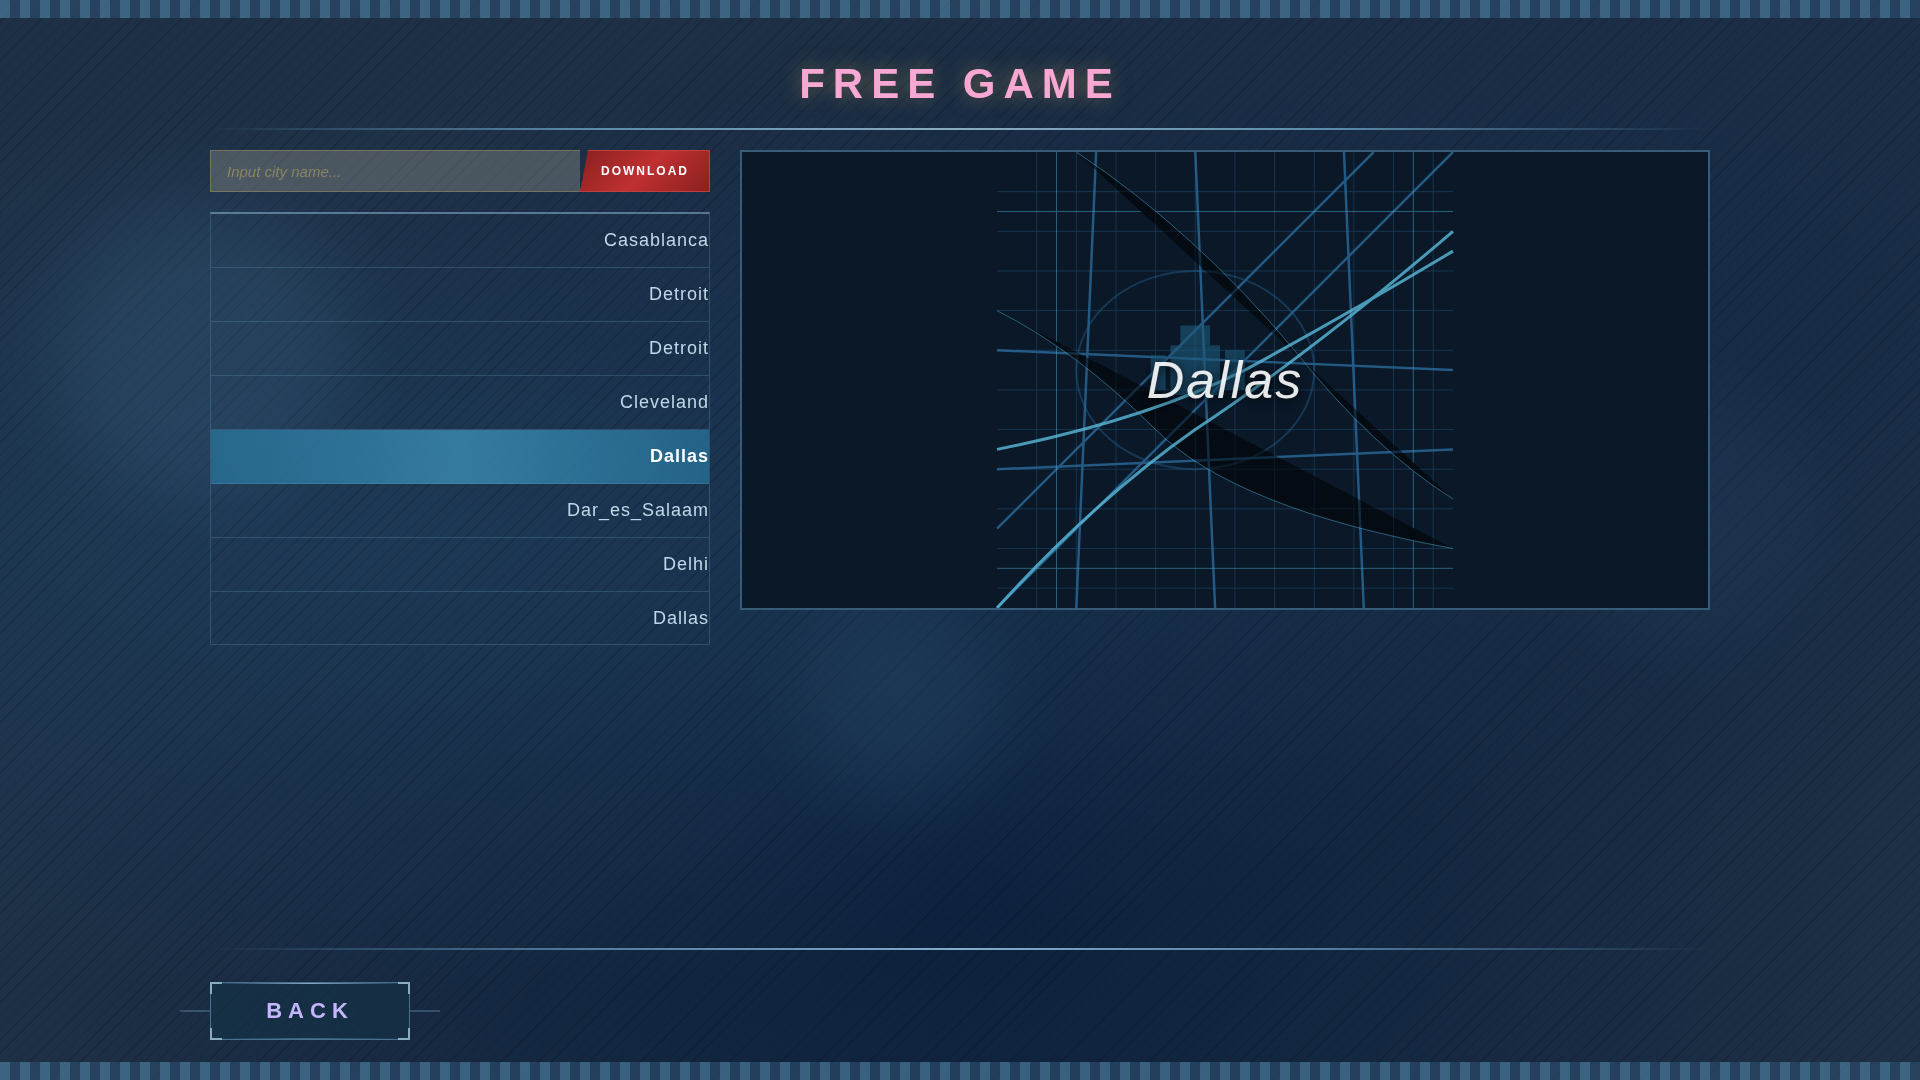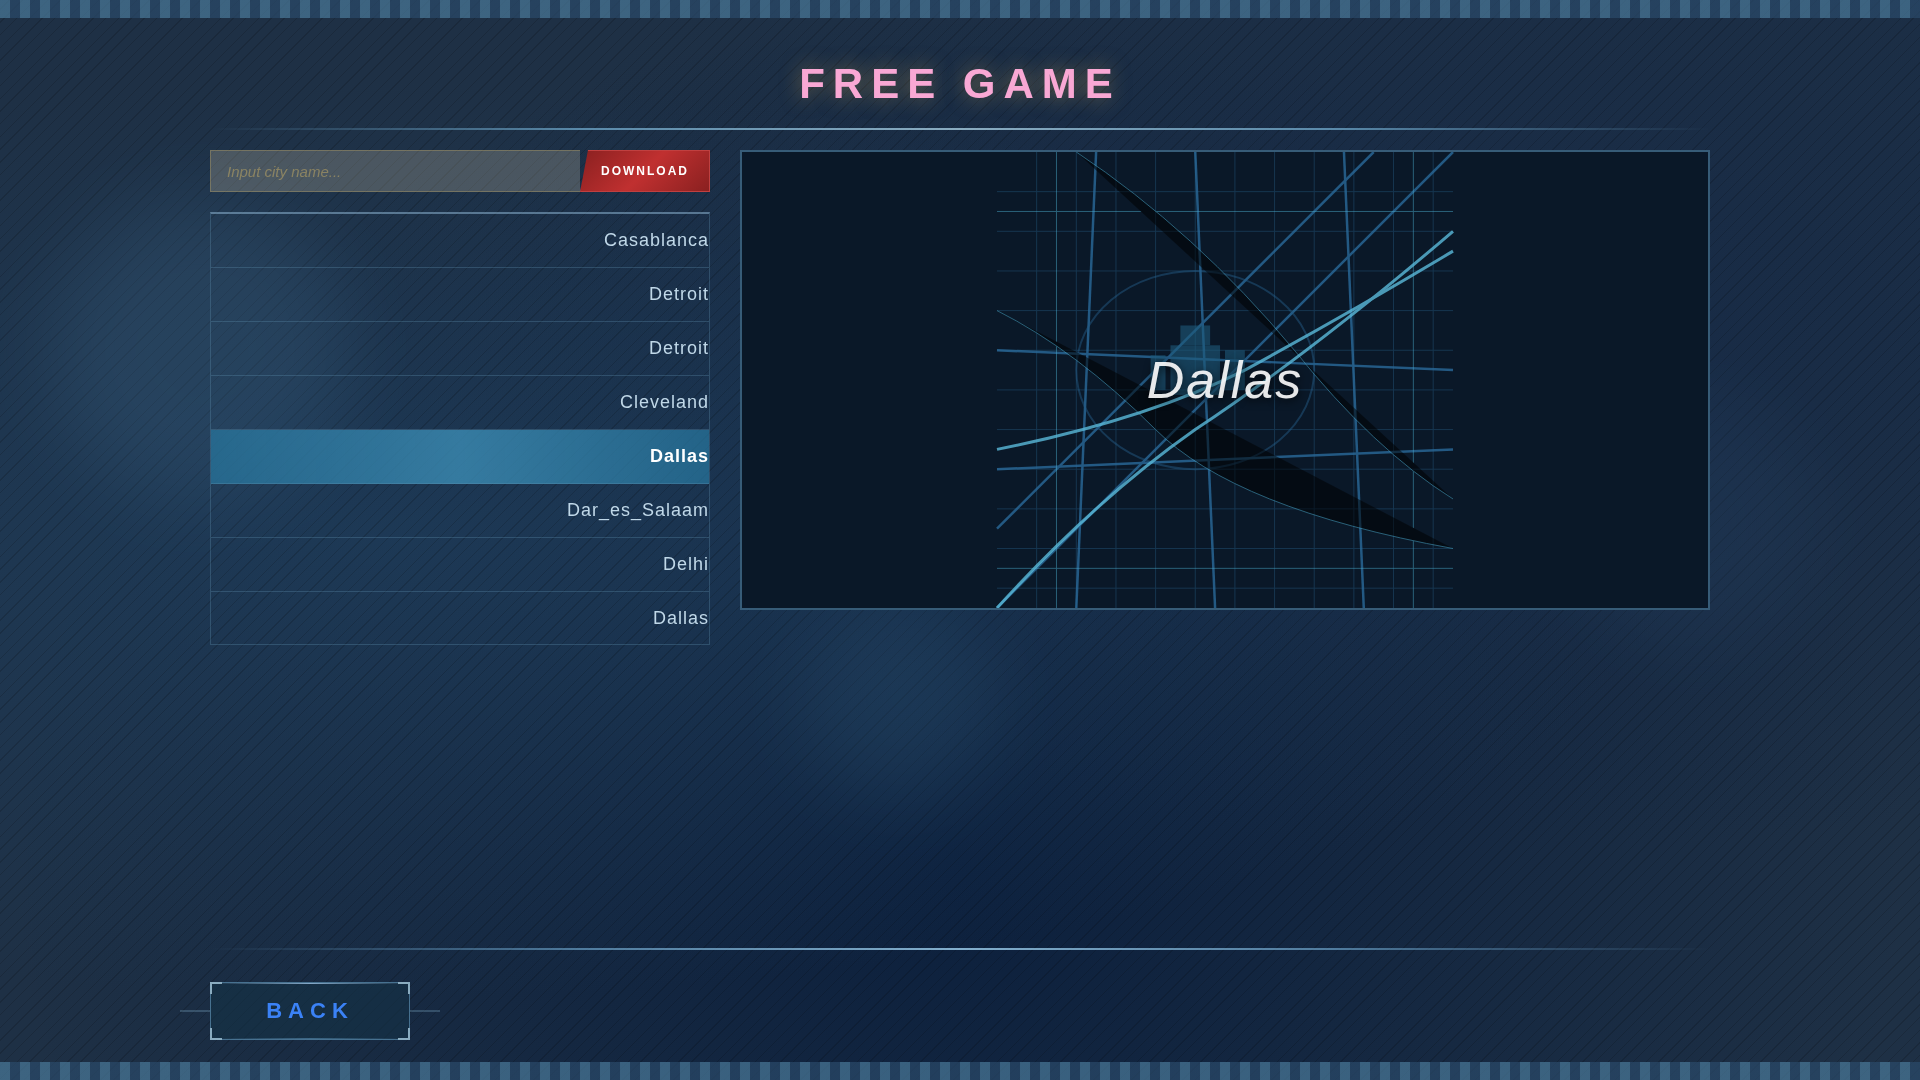--- a/index.html
+++ b/index.html
@@ -271,21 +271,21 @@
     .nav-btn-bg::after {
       content: '';
       position: absolute;
       bottom: 0; left: 0; right: 0;
       height: 1px;
       background: linear-gradient(90deg, transparent, rgba(100,160,200,0.5), transparent);
     }
 
     .nav-btn-label {
       position: relative;
-      color: #3b82f6;
+      color: #c4b5fd;
       font-size: 22px;
       font-weight: bold;
       letter-spacing: 6px;
       text-transform: uppercase;
     }
 
     
     .corner-tl, .corner-tr, .corner-bl, .corner-br {
       position: absolute;
       width: 12px;

